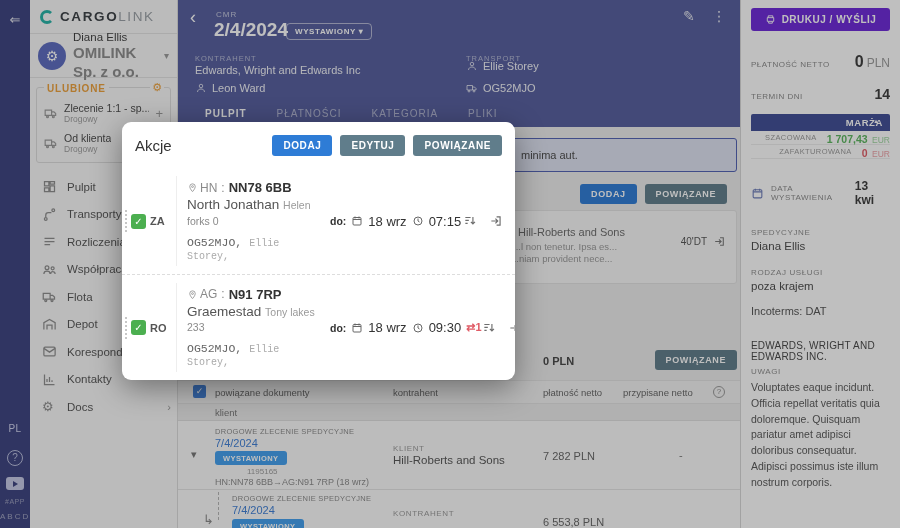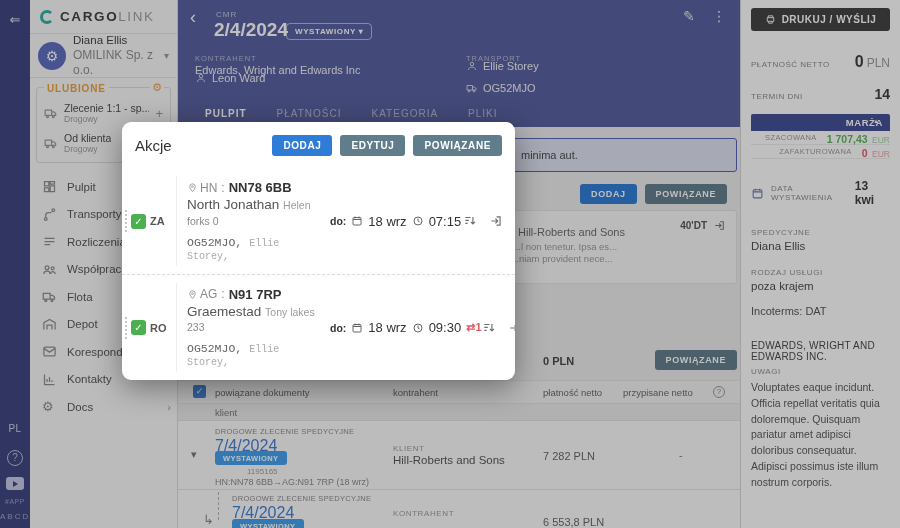--- a/index.html
+++ b/index.html
@@ -19,21 +19,21 @@
 
   
   .sidebar { position:absolute; left:30px; top:0; width:148px; height:100%; background:#fafafa; border-right:1px solid #dcdcdc; z-index:1; }
   .logo-row { height:34px; display:flex; align-items:center; padding:0 10px; border-bottom:1px solid #e4e4e4; }
   .logo-mark { width:14px; height:14px; border:3px solid #26b3a7; border-right-color:transparent; border-radius:50%; margin-right:6px; flex:none; }
   .logo-bold { font-size:13.5px; font-weight:bold; color:#3a3f44; letter-spacing:1.6px; }
   .logo-light { font-size:13.5px; color:#9aa0a6; letter-spacing:1.6px; }
   .user-row { height:44px; display:flex; align-items:center; gap:7px; padding:0 8px; border-bottom:1px solid #e4e4e4; cursor:pointer; }
   .avatar { width:28px; height:28px; border-radius:50%; background:#5c6bc0; color:#fff; font-size:14px; display:flex; align-items:center; justify-content:center; flex:none; }
   .user-name { font-size:11.5px; color:#3e3e3e; line-height:1.25; }
-  .user-co { font-size:12px; color:#8d8d8d; line-height:1.25; }
+  .user-co { font-size:15px; color:#8d8d8d; line-height:1.25;font-weight:bold; }
   .user-chev { margin-left:auto; color:#9b9b9b; font-size:10px; }
   .fav-box { position:relative; margin:9px 6px 0 6px; border:1px solid #ddd; border-radius:3px; padding:10px 5px 4px 5px; }
   .fav-label { position:absolute; top:-5px; left:7px; background:#fafafa; padding:0 3px; font-size:10px; font-weight:bold; color:#eda13c; letter-spacing:.8px; }
   .fav-gear { position:absolute; top:-7px; right:6px; background:#fafafa; padding:0 2px; color:#eda13c; font-size:11px; cursor:pointer; }
   .fav-item { display:flex; align-items:center; gap:6px; padding:4px 2px; cursor:pointer; }
   .fav-icn { width:14px; height:14px; color:#9a9a9a; flex:none; }
   .fav-txt { overflow:hidden; }
   .fav-title { font-size:10.5px; color:#4a4a4a; white-space:nowrap; }
   .fav-sub { font-size:8.5px; color:#9c9c9c; }
   .fav-add { margin-left:auto; color:#9b9b9b; font-size:13px; cursor:pointer; }
@@ -59,52 +59,52 @@
   .tab { font-size:10px; letter-spacing:1px; color:rgba(255,255,255,.55); line-height:22px; cursor:pointer; }
   .tab.active { color:#fff; font-weight:bold; border-bottom:2px solid #fff; }
 
   .info-box { position:absolute; left:12px; top:138px; width:547px; height:34px; background:#dfe3f2; border:1px solid #5262b4; border-radius:3px; }
   .info-box-text { position:absolute; left:330px; top:10px; font-size:11px; color:#4a4a4a; }
   .btn { display:inline-block; border-radius:3px; color:#fff; font-size:9px; font-weight:bold; letter-spacing:.6px; padding:5px 11px; cursor:pointer; white-space:nowrap; }
   .btn-blue { background:#2e7cd6; }
   .btn-slate { background:#607d8b; }
   .row-buttons { position:absolute; top:184px; right:13px; display:flex; gap:8px; }
   .bg-card { position:absolute; left:12px; top:210px; width:547px; height:74px; background:#f9f9f9; border:1px solid #e2e2e2; border-radius:3px; }
-  .card-cont { position:absolute; top:8px; right:10px; display:flex; align-items:center; gap:6px; font-size:10px; font-weight:bold; color:#555; }
+  .card-cont { position:absolute; top:24px; right:10px; display:flex; align-items:center; gap:6px; font-size:10px; font-weight:normal; color:#555; }
   .card-cont svg { width:13px; height:13px; color:#777; }
   .card-client { position:absolute; left:327px; top:15px; font-size:11px; color:#6b6b6b; white-space:nowrap; }
   .card-l1 { position:absolute; left:322px; top:30px; font-size:9.5px; color:#9a9a9a; white-space:nowrap; }
   .card-l2 { position:absolute; left:320px; top:42px; font-size:9.5px; color:#9a9a9a; white-space:nowrap; }
   .sec-amount { position:absolute; left:365px; top:355px; font-size:11px; font-weight:bold; color:#474747; }
   .sec-btn { position:absolute; top:350px; right:3px; }
 
   .thead { position:absolute; left:0; top:380px; width:100%; height:24px; background:#f3f3f3; border-top:1px solid #e3e3e3; border-bottom:1px solid #e3e3e3; }
   .checkbox { position:absolute; left:15px; top:385px; width:13px; height:13px; background:#3f7fd6; border-radius:2px; color:#fff; font-size:9px; line-height:13px; text-align:center; cursor:pointer; }
   .th { position:absolute; top:387px; font-size:9.5px; color:#666; }
   .th-help { position:absolute; left:535px; top:386px; width:12px; height:12px; border:1.2px solid #999; border-radius:50%; color:#888; font-size:8px; line-height:10px; text-align:center; }
   .tgroup { position:absolute; left:0; top:404px; width:100%; height:17px; background:#ececec; border-bottom:1px solid #e0e0e0; }
   .tgroup span { position:absolute; left:37px; top:3px; font-size:9.5px; color:#777; }
   .trow1 { position:absolute; left:0; top:421px; width:100%; height:69px; background:#fbfbfb; border-bottom:1px solid #e4e4e4; }
   .trow2 { position:absolute; left:0; top:490px; width:100%; height:38px; background:#fdfdfd; }
   .r-chev { position:absolute; left:13px; top:448px; color:#777; font-size:11px; cursor:pointer; }
   .r-type { position:absolute; font-size:7.5px; color:#8a8a8a; letter-spacing:.3px; }
-  .r-date { position:absolute; font-size:16px; color:#3f7fd6; cursor:pointer; }
+  .r-date { position:absolute; font-size:11px; color:#3f7fd6; cursor:pointer; }
   .r-badge { position:absolute; background:#42a0ef; color:#fff; font-size:7.5px; font-weight:bold; letter-spacing:.4px; padding:2.5px 8px; border-radius:3px; }
   .r-id { position:absolute; font-size:8px; color:#9c9c9c;margin-left:32px; }
   .r-route { position:absolute; font-size:9px; color:#8b8b8b; }
   .r-plabel { position:absolute; font-size:8px; color:#999; letter-spacing:.6px; }
   .r-party { position:absolute; font-size:11.5px; color:#555; }
   .r-amount { position:absolute; font-size:11px; color:#666; }
   .r-dash { position:absolute; font-size:11px; color:#777; }
   .r2-line { position:absolute; left:40px; top:492px; height:28px; border-left:1px dashed #b5b5b5; }
   .r2-arrow { position:absolute; left:25px; top:512px; color:#8a8a8a; font-size:13px; }
 
   
   .rightpanel { position:absolute; left:740px; top:0; width:160px; height:100%; background:#fff; border-left:1px solid #d8d8d8; padding:8px 10px; z-index:1; }
-  .print-btn { width:100%; background:#404040; border-radius:3px; color:#fff; font-size:10px; font-weight:bold; letter-spacing:.5px; text-align:center; padding:6px 0; cursor:pointer; display:flex; align-items:center; justify-content:center; gap:6px; }
+  .print-btn { width:100%; background:#6d28d9; border-radius:3px; color:#fff; font-size:10px; font-weight:bold; letter-spacing:.5px; text-align:center; padding:6px 0; cursor:pointer; display:flex; align-items:center; justify-content:center; gap:6px; }
   .print-btn svg { width:11px; height:11px; }
   .kv { display:flex; align-items:baseline; justify-content:space-between; }
   .kv-label { font-size:8px; color:#8a8a8a; letter-spacing:.5px; }
   .net-val b { font-size:16px; color:#3c3c3c; }
   .net-val span { font-size:12px; color:#9a9a9a; margin-left:3px; }
   .term-val { font-size:14px; font-weight:bold; color:#3c3c3c; }
   .marza { position:relative; margin-top:12px; background:#3f4e96; height:17px; border-radius:2px 2px 0 0; color:#fff; font-size:9.5px; font-weight:bold; letter-spacing:.6px; text-align:right; line-height:17px; padding-right:7px; cursor:pointer; }
   .marza .caret { position:absolute; top:-1px; right:12px; font-size:6px; color:#fff; }
   .fin-row { display:flex; justify-content:space-between; align-items:center; height:14px; border-bottom:1px solid #ededed; }
   .fin-label { font-size:7.5px; color:#9a9a9a; letter-spacing:.4px; margin-left:auto; margin-right:10px; }
@@ -282,21 +282,21 @@
       <span class="doc-type">CMR</span>
       <span class="doc-date">2/4/2024</span>
       <span class="status-pill"><span>WYSTAWIONY</span> ▾</span>
       <span class="hdr-edit">✎</span>
       <span class="hdr-kebab">⋮</span>
 
       <span class="hcol-label" style="left:17px;">KONTRAHENT</span>
       <div class="hcol-line" style="left:17px; top:64px;">
           <span>Edwards, Wright and Edwards Inc</span>
         </div>
-      <div class="hcol-line" style="left:17px; top:72px;">
+      <div class="hcol-line" style="left:17px; top:82px;">
         <svg viewBox="0 0 24 24" fill="none" stroke="currentColor" stroke-width="2">
             <circle cx="12" cy="8" r="3.5"></circle>
             <path d="M5 20c0-4 3.5-6 7-6s7 2 7 6"></path>
           </svg>
         <span>Leon Ward</span>
       </div>
       <span class="hcol-label" style="left:288px;">TRANSPORT</span>
       <div class="hcol-line" style="left:288px; top:60px;">
         <svg viewBox="0 0 24 24" fill="none" stroke="currentColor" stroke-width="2">
             <circle cx="12" cy="8" r="3.5"></circle>

